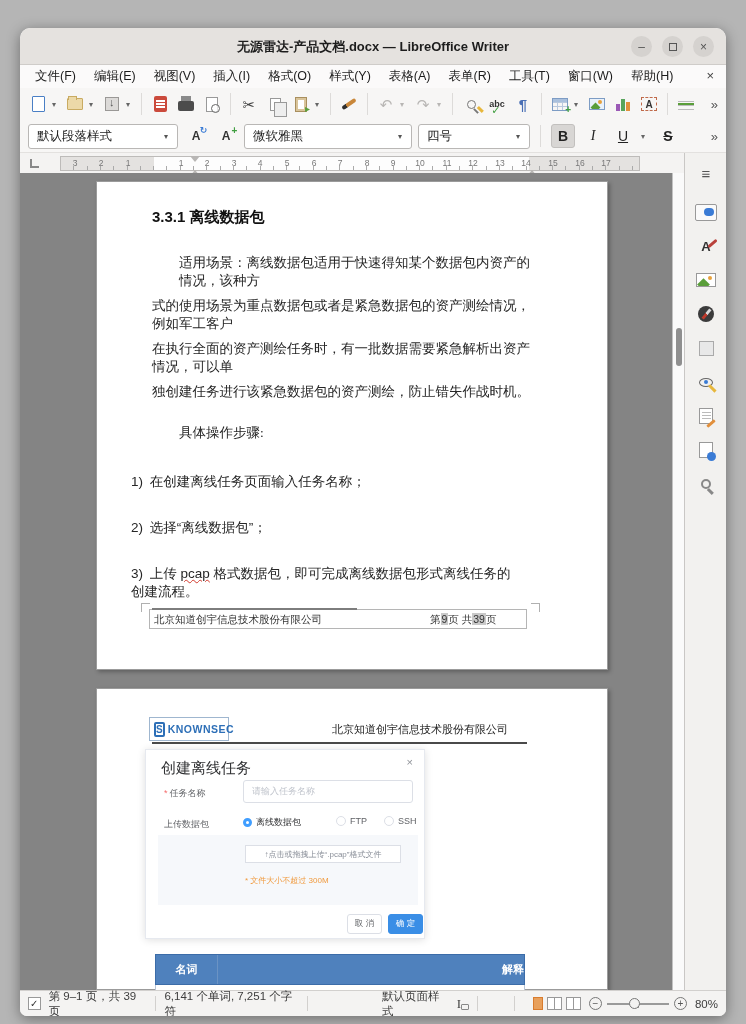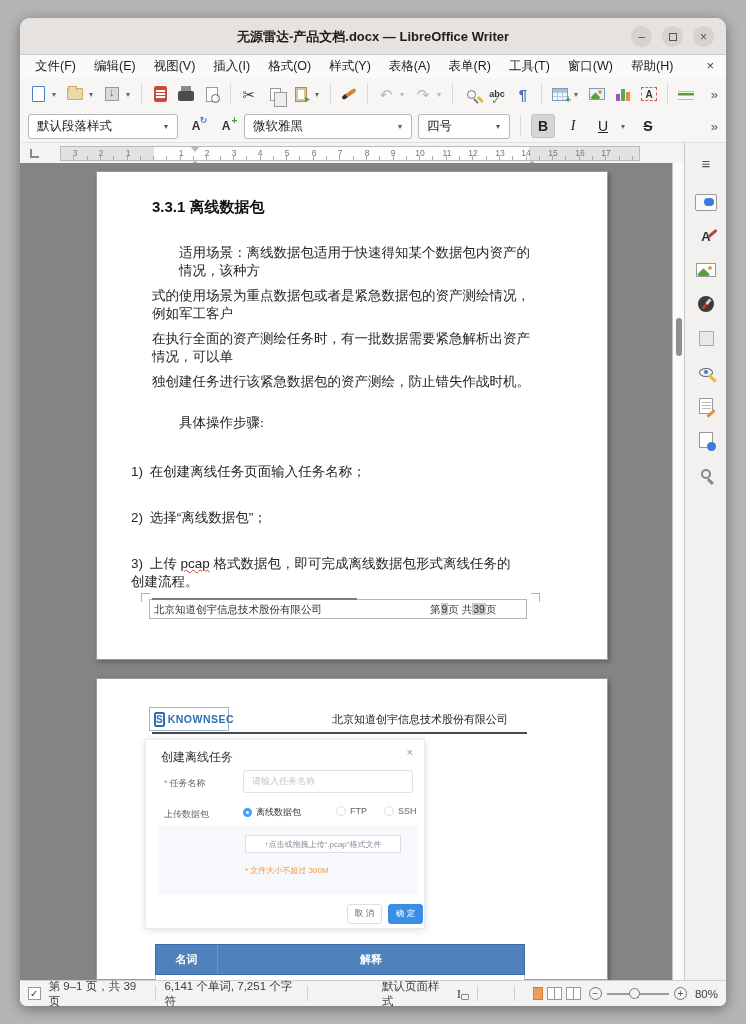--- a/index.html
+++ b/index.html
@@ -1,18 +1,18 @@
 <!DOCTYPE html>
 <html><head>
 <meta charset="utf-8">
 <style>
   html,body{margin:0;padding:0;background:#b5b5b5;}
   *{box-sizing:border-box;font-family:"Liberation Sans","DejaVu Sans",sans-serif;}
   .stage{position:relative;width:746px;height:1024px;background:#b5b5b5;overflow:hidden;}
-  .win{position:absolute;left:20px;top:18px;width:706px;height:988px;background:#f7f6f5;
+  .win{position:absolute;left:20px;top:28px;width:706px;height:988px;background:#f7f6f5;
        border-radius:10px 10px 7px 7px;box-shadow:0 3px 14px rgba(0,0,0,.4);overflow:hidden;}
 
   
   .titlebar{position:absolute;left:0;top:0;width:706px;height:37px;background:#e5e2df;
             border-bottom:1px solid #cfccc9;border-radius:10px 10px 0 0;}
   .title{position:absolute;left:0;right:0;top:10px;text-align:center;font-size:13px;font-weight:bold;color:#1d1d1d;}
   .winbtns{position:absolute;right:12px;top:8px;display:flex;gap:10px;}
   .cbtn{width:21px;height:21px;border-radius:50%;background:#d5d2cf;color:#555;font-size:12px;
         display:flex;align-items:center;justify-content:center;line-height:1;}
   .maxbox{width:8px;height:8px;border:1.4px solid #555;}
@@ -119,42 +119,42 @@
   .logobox{position:absolute;left:52px;top:28px;width:80px;height:24px;border:1px solid #9fb6cf;background:#fff;
            display:flex;align-items:center;gap:3px;padding:0 4px;}
   .logos{width:15px;height:15px;border:2px solid #2d6fb7;color:#2d6fb7;font-size:10px;font-weight:bold;
          display:flex;align-items:center;justify-content:center;border-radius:2px;}
   .logotxt{color:#2d6fb7;font-weight:bold;font-size:10.5px;letter-spacing:.5px;}
   .hdrline{position:absolute;left:55px;top:53px;width:375px;height:2px;background:#4a4a4a;}
   .hdrcompany{position:absolute;left:235px;top:33px;font-size:11px;color:#222;}
 
   .dialog{position:absolute;left:48px;top:60px;width:280px;height:190px;background:#fff;border:1px solid #e6e9ef;
           box-shadow:0 1px 8px rgba(0,0,0,.13);font-size:9px;color:#606266;}
-  .dtitle{position:absolute;left:15px;top:9px;font-size:12px;color:#303133;}
+  .dtitle{position:absolute;left:15px;top:9px;font-size:15px;color:#303133;}
   .dclose{position:absolute;right:11px;top:6px;font-size:11px;color:#909399;}
   .dlabel{position:absolute;left:18px;font-size:9px;color:#606266;}
   .req{color:#f56c6c;margin-right:2px;}
   .dinput{position:absolute;left:97px;top:30px;width:170px;height:23px;border:1px solid #dcdfe6;border-radius:3px;
           display:flex;align-items:center;padding:0 8px;color:#c0c4cc;}
   .radio{position:absolute;display:flex;align-items:center;gap:4px;color:#303133;}
   .rdot{width:9px;height:9px;border-radius:50%;border:3px solid #409EFF;background:#fff;}
   .rdot.off{border:1px solid #dcdfe6;width:10px;height:10px;}
   .dpanel{position:absolute;left:12px;top:85px;width:260px;height:70px;background:#f6f8fb;}
   .upbox{position:absolute;left:87px;top:10px;width:156px;height:18px;background:#fff;border:1px solid #dcdfe6;
          display:flex;align-items:center;justify-content:center;font-size:8px;color:#8a8f99;}
   .uphint{position:absolute;left:87px;top:40px;font-size:8px;color:#f09a3e;}
   .dbtn{position:absolute;top:164px;width:35px;height:20px;border-radius:3px;display:flex;align-items:center;
         justify-content:center;font-size:8.5px;}
   .dbtn.cancel{left:201px;background:#fff;border:1px solid #dcdfe6;color:#606266;}
   .dbtn.ok{left:242px;background:#3a8ee6;color:#fff;border:1px solid #3a8ee6;}
 
   .dtable{position:absolute;left:58px;top:265px;width:370px;height:31px;background:#4F81BD;display:flex;
           border:1px solid #3c6ca8;}
   .dtable .c1{width:62px;border-right:1px solid #6b93c4;display:flex;align-items:center;justify-content:center;}
-  .dtable .c2{flex:1;display:flex;align-items:center;justify-content:center;}
+  .dtable .c2{flex:1;display:flex;align-items:center;justify-content:flex-end;}
   .dtable span{color:#fff;font-weight:bold;font-size:11px;}
   .trow{position:absolute;left:58px;top:296px;width:370px;height:6px;background:#fff;border:1px solid #b9c6d8;border-top:none;}
 
   
   .sidebar{position:absolute;right:0;top:125px;width:42px;height:837px;background:#f2f1ef;border-left:1px solid #c9c7c5;}
   .sbi{position:absolute;left:0;width:42px;height:28px;display:flex;align-items:center;justify-content:center;}
   .sb-ham{font-size:15px;color:#555;}
   .sb-prop{width:22px;height:17px;background:#fafafa;border:1px solid #999;border-radius:2px;display:flex;align-items:center;padding:0 2px;}
   .sb-prop i{display:block;width:11px;height:8px;background:#3a7bd5;border-radius:4px;margin-left:6px;}
   .sb-styles{font-size:13px;font-weight:bold;color:#333;position:relative;}
@@ -316,21 +316,21 @@
     <span class="fmtbtn">
           <span class="ga upd">A</span>
         </span>
     <span class="fmtbtn">
           <span class="ga new">A</span>
         </span>
     <div class="combo" style="width:168px;">
       <span>微软雅黑</span>
           <span class="dd"></span>
     </div>
-    <div class="combo" style="width:92px;">
+    <div class="combo" style="width:112px;">
       <span>四号</span>
           <span class="dd"></span>
     </div>
     <span class="tsep"></span>
     <span class="fmtbtn active" style="font-weight:bold;">B</span>
     <span class="fmtbtn" style="font-style:italic;font-family:'Liberation Serif','DejaVu Serif',serif;">I</span>
     <span class="fmtbtn" style="text-decoration:underline;">U</span>
     <span class="dd"></span>
     <span class="fmtbtn" style="text-decoration:line-through;font-weight:bold;">S</span>
     <span class="ovf">»</span>

